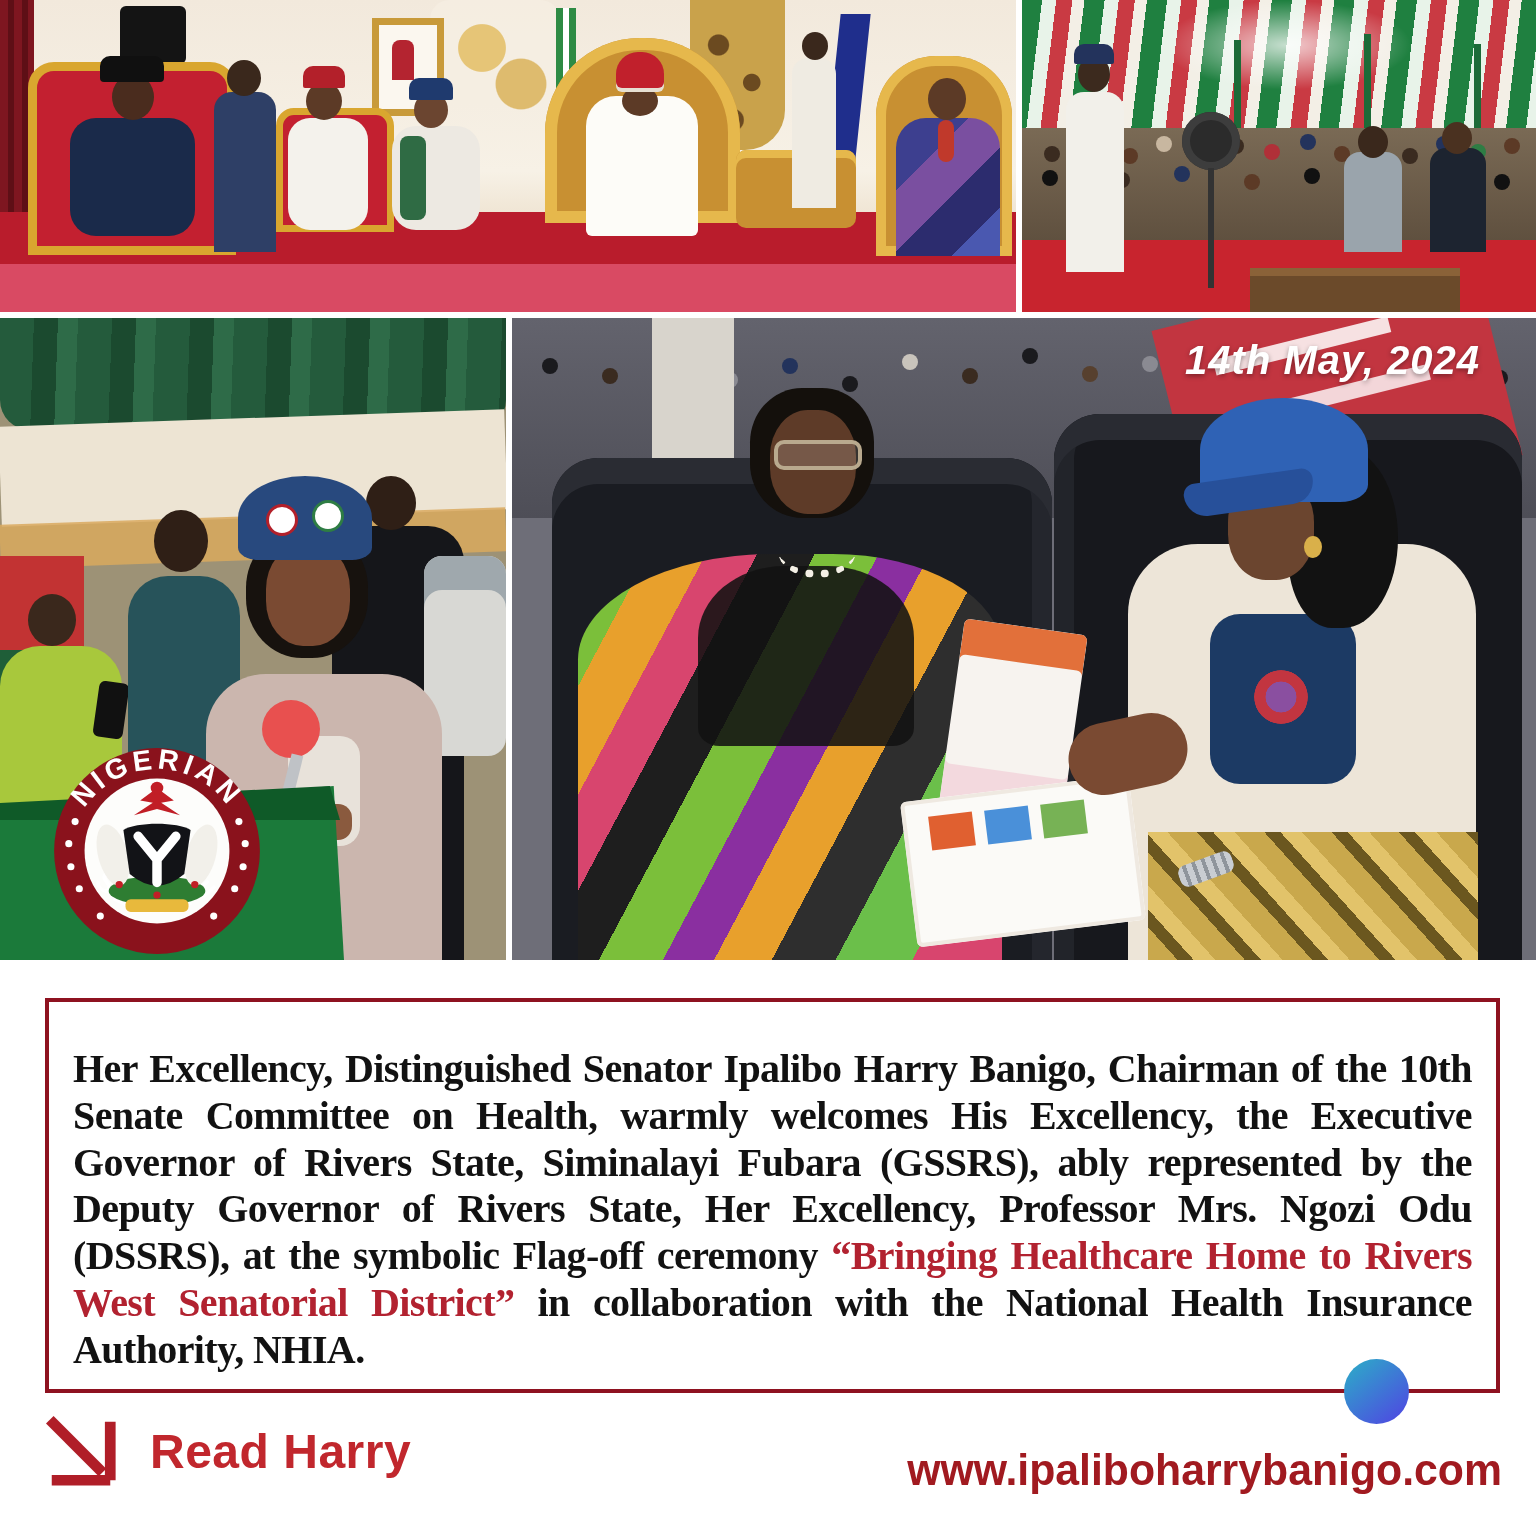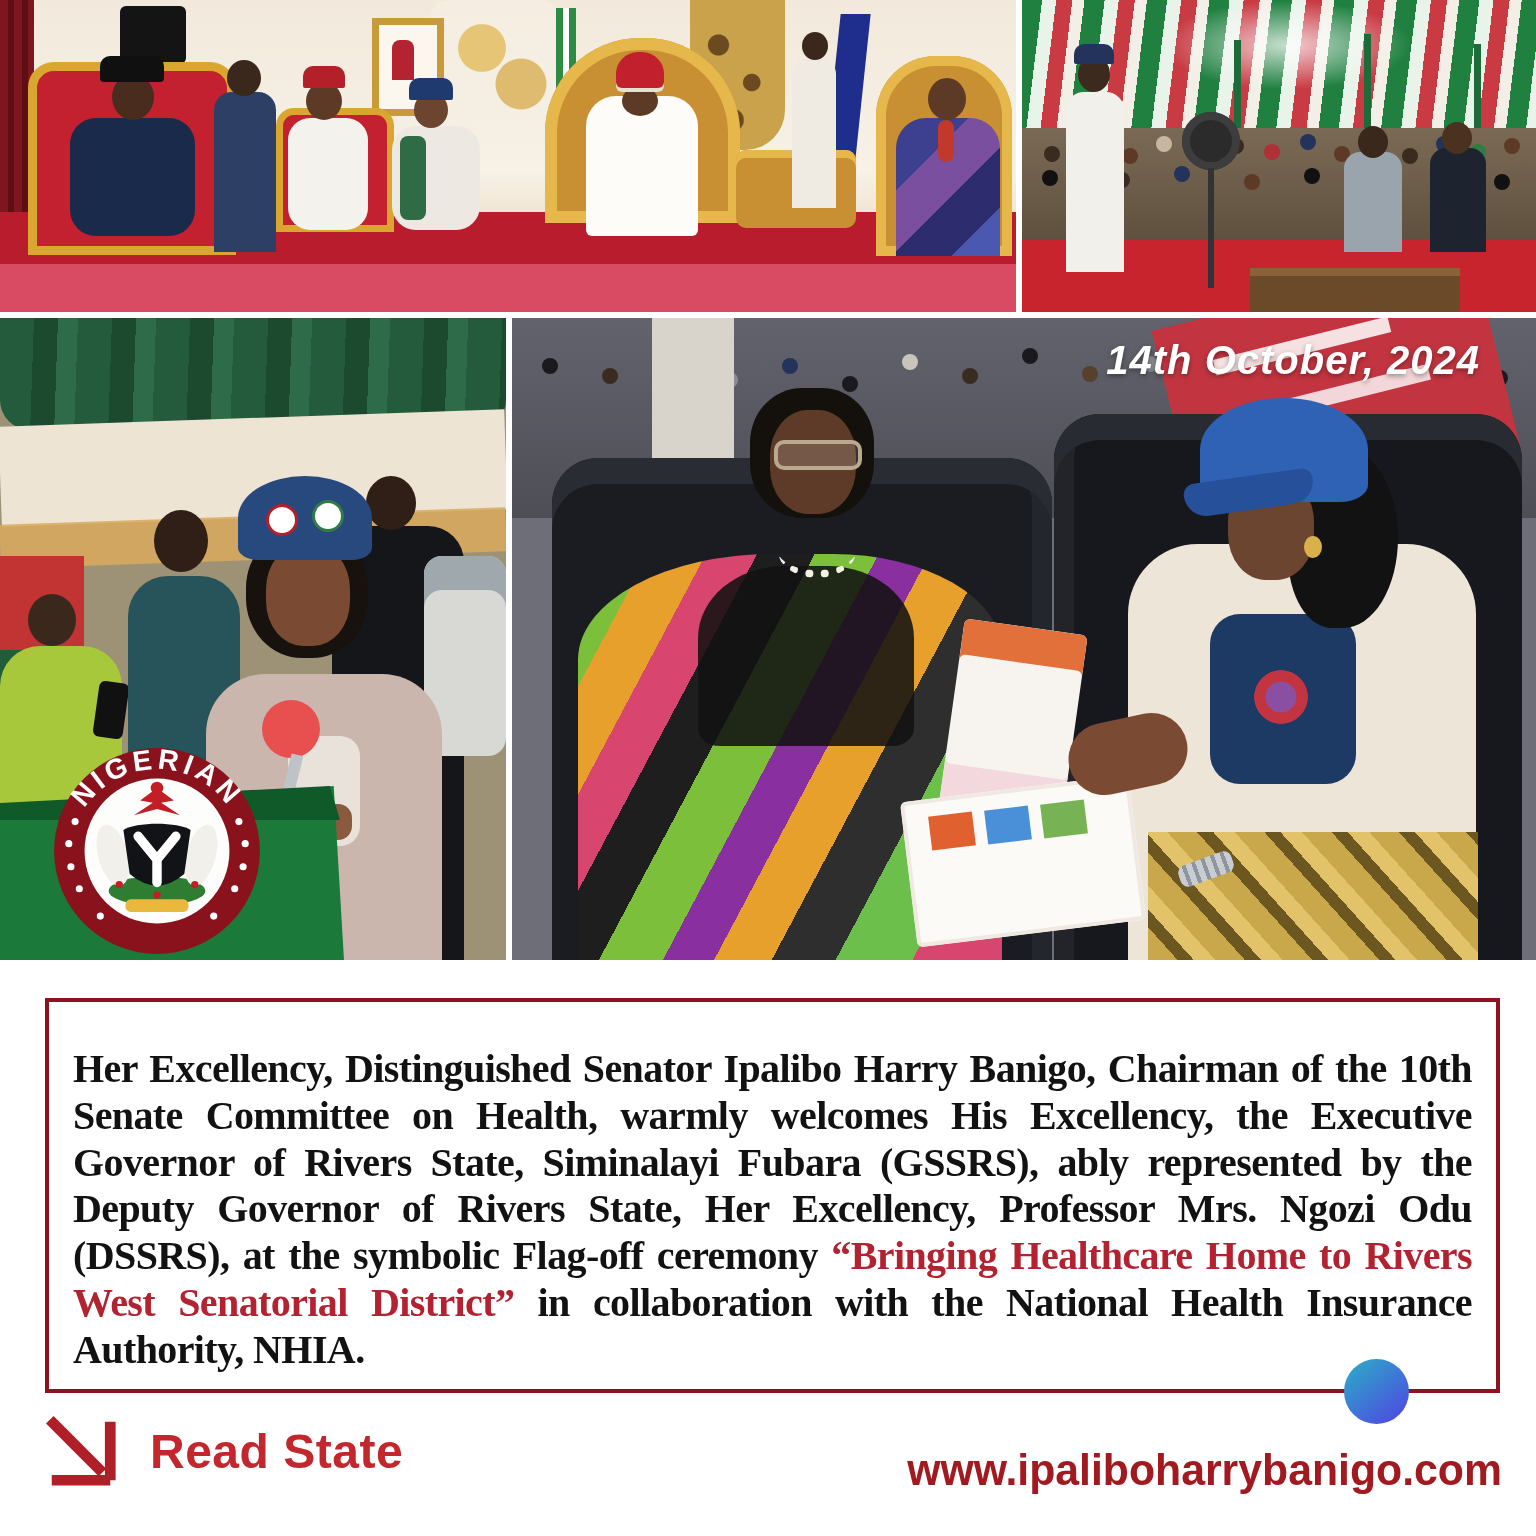--- a/index.html
+++ b/index.html
@@ -218,32 +218,32 @@
 
     <div class="a" style="left:438px;top:308px;width:124px;height:206px;background:#F7F3EF;transform:rotate(8deg);box-shadow:inset 0 36px 0 #E2703A, inset 0 -60px 0 #F3D9DE;border-radius:6px;"></div>
     <div class="a" style="left:396px;top:470px;width:230px;height:146px;background:#FBFAF7;transform:rotate(-7deg);border-radius:6px;box-shadow:inset 0 0 0 4px #EFE9E1;"></div>
     <div class="a" style="left:418px;top:496px;width:44px;height:34px;background:#E06030;transform:rotate(-7deg);"></div>
     <div class="a" style="left:474px;top:490px;width:44px;height:34px;background:#4A90D9;transform:rotate(-7deg);"></div>
     <div class="a" style="left:530px;top:484px;width:44px;height:34px;background:#77B255;transform:rotate(-7deg);"></div>
     <div class="a" style="left:556px;top:400px;width:120px;height:72px;background:#7A4A32;border-radius:36px;transform:rotate(-12deg);"></div>
     <div class="a" style="left:666px;top:540px;width:56px;height:22px;background:repeating-linear-gradient(90deg,#C9CDD2 0 6px,#8F959C 6px 10px);border-radius:8px;transform:rotate(-20deg);"></div>
   </div>
 
-  <div class="date-overlay">14th October, 2024</div>
+  <div class="date-overlay">14th May, 2024</div>
 
 
   <div class="textbox">
     <p><span>Her Excellency, Distinguished Senator Ipalibo Harry Banigo, Chairman of the 10th Senate Committee on Health, warmly welcomes His Excellency, the Executive Governor of Rivers State, Siminalayi Fubara (GSSRS), ably represented by the Deputy Governor of Rivers State, Her Excellency, Professor Mrs. Ngozi Odu (DSSRS), at the symbolic Flag-off ceremony </span><span class="hl">“Bringing Healthcare Home to Rivers West Senatorial District”</span><span> in collaboration with the National Health Insurance Authority, NHIA.</span></p>
   </div>
 
   <div class="blue-dot"></div>
 
   <svg class="arrow-svg" width="78" height="78" viewBox="0 0 80 80">
     <g stroke="#B01E28" stroke-width="11" fill="none">
       <line x1="8" y1="8" x2="62" y2="62"></line>
       <line x1="70" y1="10" x2="70" y2="70"></line>
       <line x1="10" y1="70" x2="70" y2="70"></line>
     </g>
   </svg>
-  <div class="readmore">Read State</div>
+  <div class="readmore">Read Harry</div>
   <div class="website">www.ipaliboharrybanigo.com</div>
 
 </div>
 
 </body></html>

